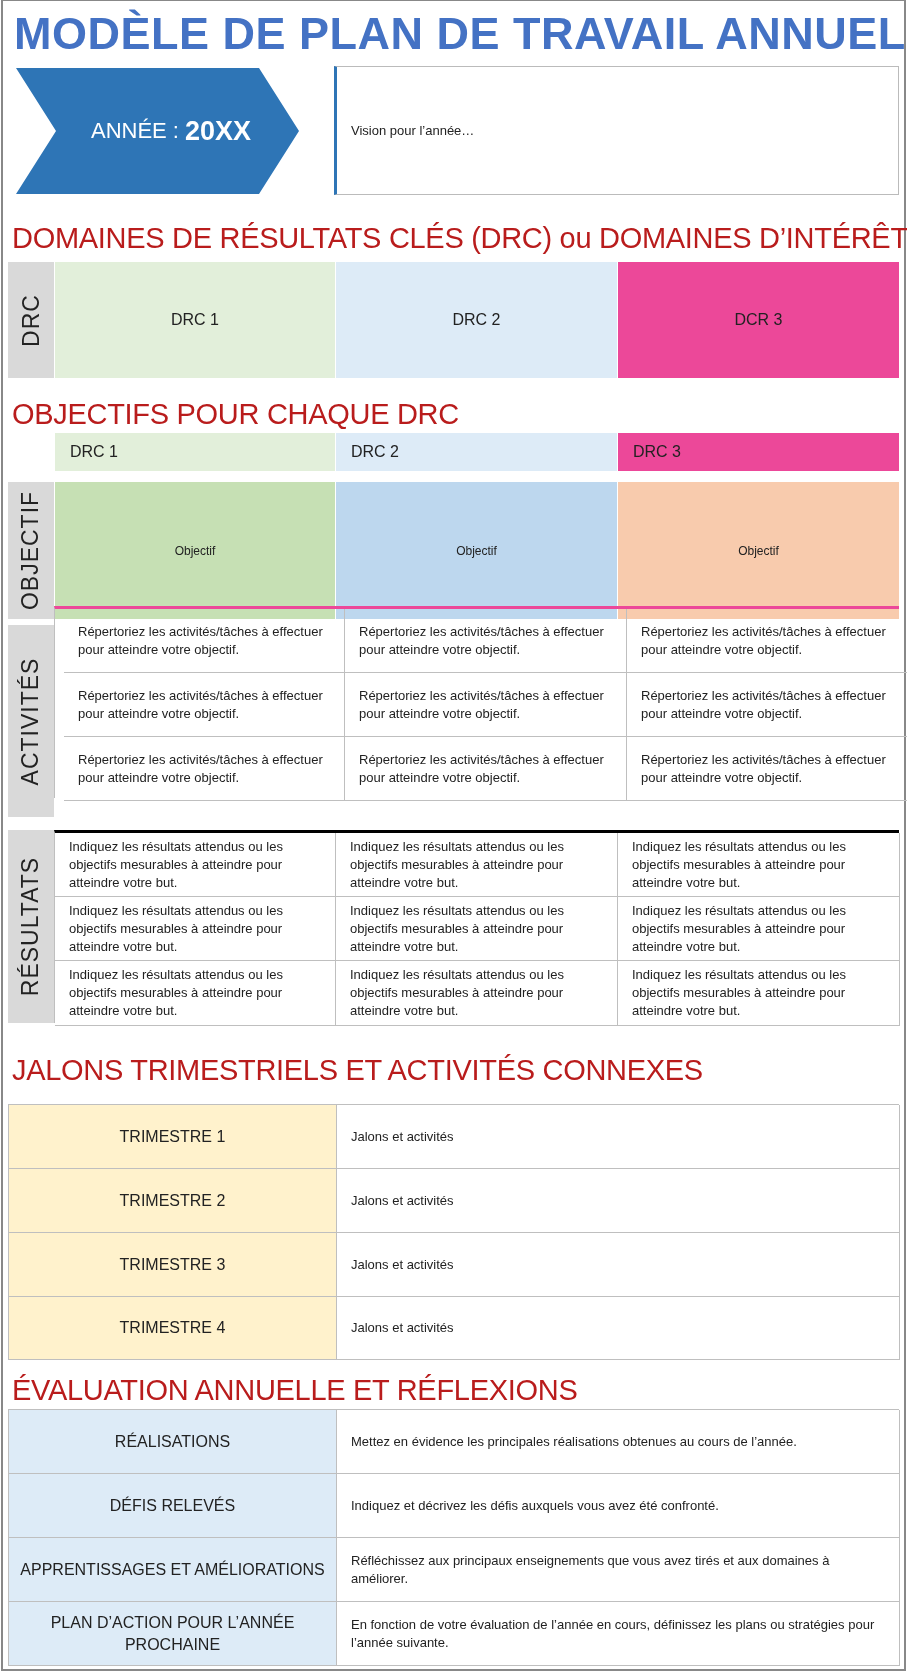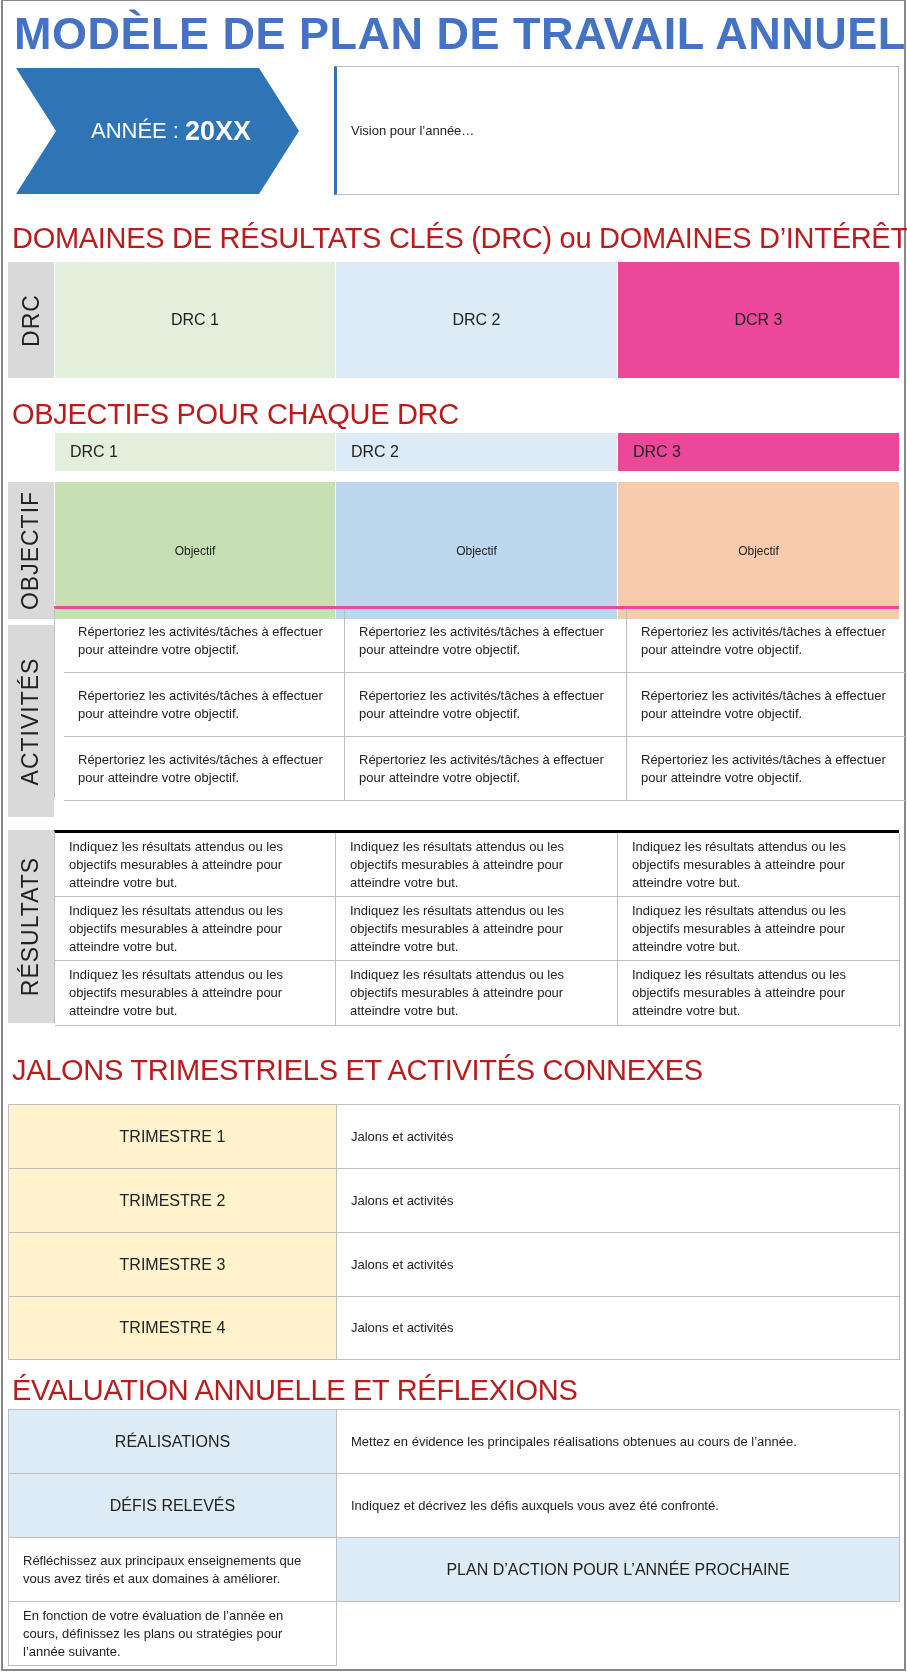--- a/index.html
+++ b/index.html
@@ -134,16 +134,17 @@
   <div class="lab yellow">TRIMESTRE 4</div>
   <div class="val">Jalons et activités</div>
 </div>
 
 <div class="abs h2" style="top:1374px;">ÉVALUATION ANNUELLE ET RÉFLEXIONS</div>
 <div class="abs row2" style="left:8px; top:1409px; width:891px; grid-template-rows:64px 64px 64px 64px;">
   <div class="lab lblue">RÉALISATIONS</div>
   <div class="val">Mettez en évidence les principales réalisations obtenues au cours de l’année.</div>
   <div class="lab lblue">DÉFIS RELEVÉS</div>
   <div class="val">Indiquez et décrivez les défis auxquels vous avez été confronté.</div>
+  <div class="lab lblue">APPRENTISSAGES ET AMÉLIORATIONS</div>
   <div class="val">Réfléchissez aux principaux enseignements que vous avez tirés et aux domaines à améliorer.</div>
   <div class="lab lblue">PLAN D’ACTION POUR L’ANNÉE PROCHAINE</div>
   <div class="val">En fonction de votre évaluation de l’année en cours, définissez les plans ou stratégies pour l’année suivante.</div>
 </div>
 
 </body></html>

